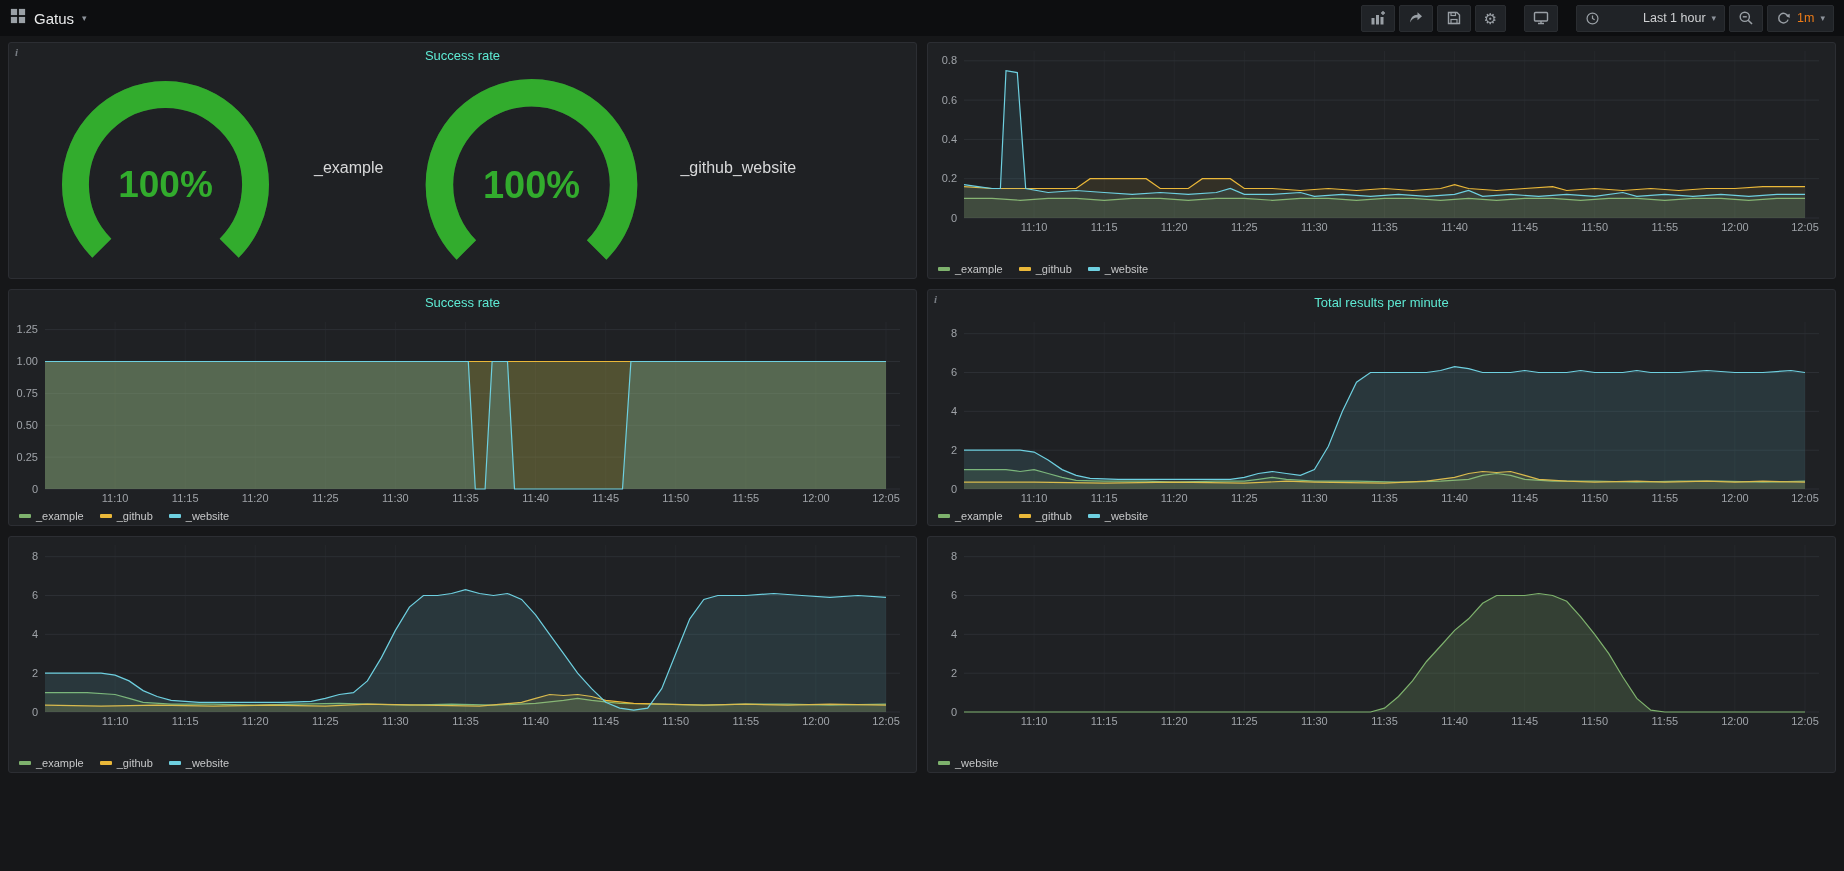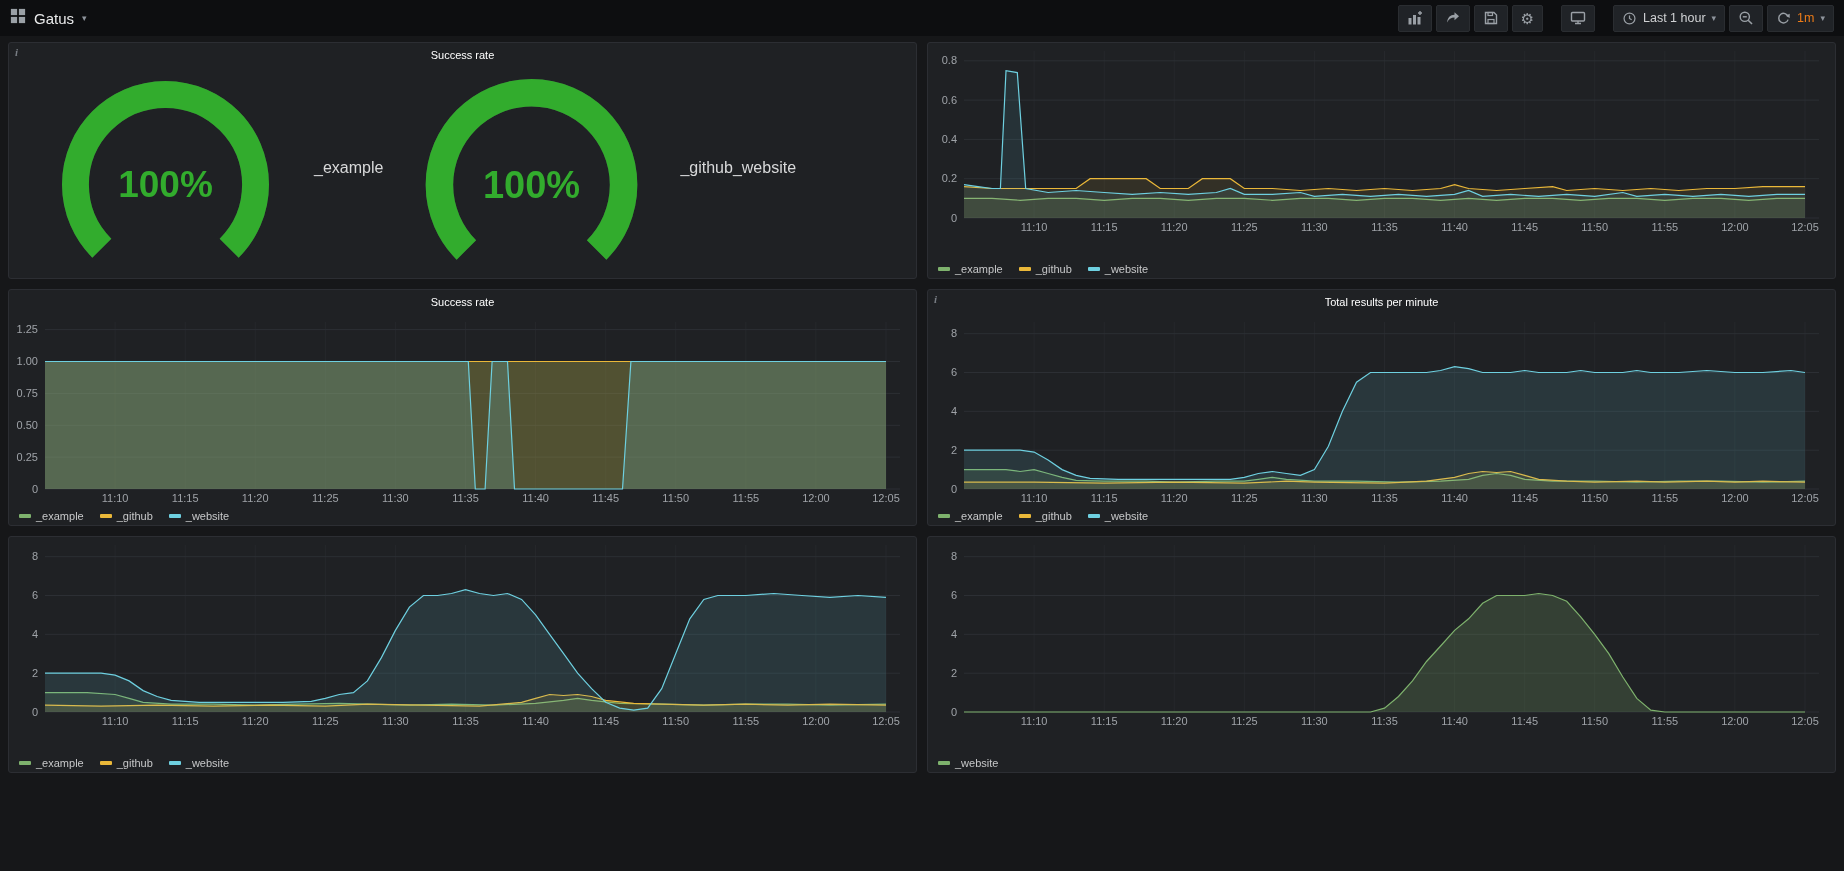--- a/index.html
+++ b/index.html
@@ -20,37 +20,37 @@
   .caret { font-size:9px; color:#8e949c; }
   .nav-right { display:flex; align-items:center; gap:4px; }
   .nav-btn {
     display:flex; align-items:center; gap:6px;
     background:#202327; border:1px solid #2a2d31; border-radius:2px;
     height:27px; padding:0 8px; color:#9aa0a6; cursor:pointer;
     font-family:"Liberation Sans", sans-serif; font-size:12px;
   }
   .nav-btn svg { display:block; }
   .nav-gap { width:10px; }
-  .nav-text { color:#d0d2d4; font-size:12.5px; }
+  .nav-text { color:#d0d2d4; font-size:12.5px;margin-left:37px; }
   .nav-text-accent { color:#eb7b18; font-size:12.5px; }
   .gear-glyph { font-size:15px; line-height:1; }
   
   .dash {
     padding:6px 8px;
     display:grid;
     grid-template-columns:1fr 1fr;
     grid-template-rows:repeat(3, 237px);
     gap:10px;
   }
   .panel {
     background:#1f2124; border:1px solid #2c2e33; border-radius:3px;
     position:relative; display:flex; flex-direction:column;
   }
   .panel-header { height:24px; display:flex; align-items:center; justify-content:center; flex:none; }
-  .panel-title { font-size:11px; font-weight:500; color:#ffffff; cursor:pointer; }
+  .panel-title { font-size:13px; font-weight:500; color:#5eead4; cursor:pointer; }
   .panel-body { flex:1; position:relative; }
   .info-corner {
     position:absolute; top:3px; left:6px; z-index:2;
     font-family:"Liberation Serif", serif; font-style:italic; font-weight:bold;
     font-size:11px; color:#787d84; cursor:pointer;
   }
   .chart { position:absolute; top:2px; left:2px; right:6px; bottom:20px; cursor:crosshair; }
   .legend {
     position:absolute; left:10px; bottom:3px; display:flex; gap:16px;
     font-size:11px; color:#c7c8c9; align-items:center;

